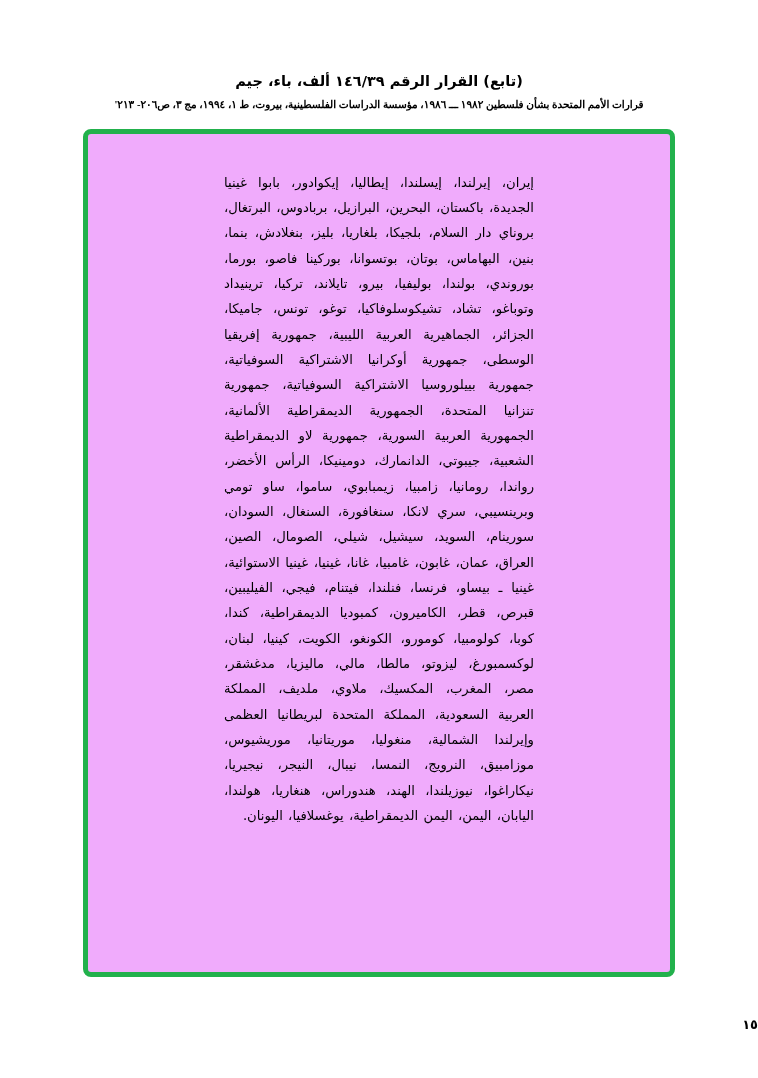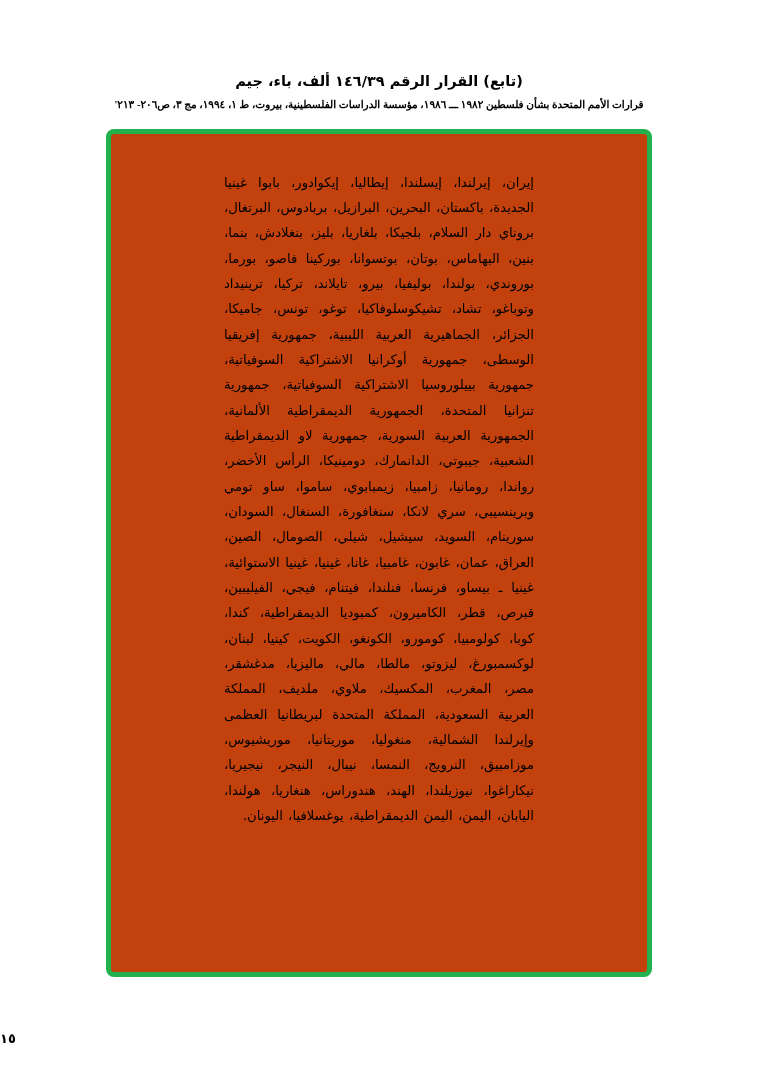--- a/index.html
+++ b/index.html
@@ -39,27 +39,27 @@
   .doc-subtitle {
     font-size: 10.5px;
     font-weight: bold;
     line-height: 1.4;
     margin: 0;
     color: #000;
     white-space: nowrap;
     font-family: Liberation Serif, serif;
   }
   .frame {
-    width: 546px;
+    width: 592px;
     height: 848px;
     margin-top: 16px;
     border: 5px solid #22b14c;
     border-radius: 8px;
     box-sizing: border-box;
-    background: #c2410c;
+    background: #f0abfc;
     position: relative;
   }
   .frame-inner {
     position: absolute;
     inset: 0;
     padding: 36px 40px;
     box-sizing: border-box;
     display: flex;
     justify-content: center;
   }
@@ -68,24 +68,24 @@
     direction: rtl;
     text-align: justify;
     text-align-last: right;
     font-size: 13.2px;
     line-height: 1.92;
     color: #000;
     word-spacing: 1px;
   }
   .page-number {
     position: absolute;
-    bottom: 32px;
+    bottom: 46px;
     left: 0;
     right: 0;
-    text-align: left;
+    text-align: right;
     font-size: 13px;
     font-weight: bold;
     color: #000;
   }
 </style>
 </head>
 <body>
 
 <div class="page">
 

